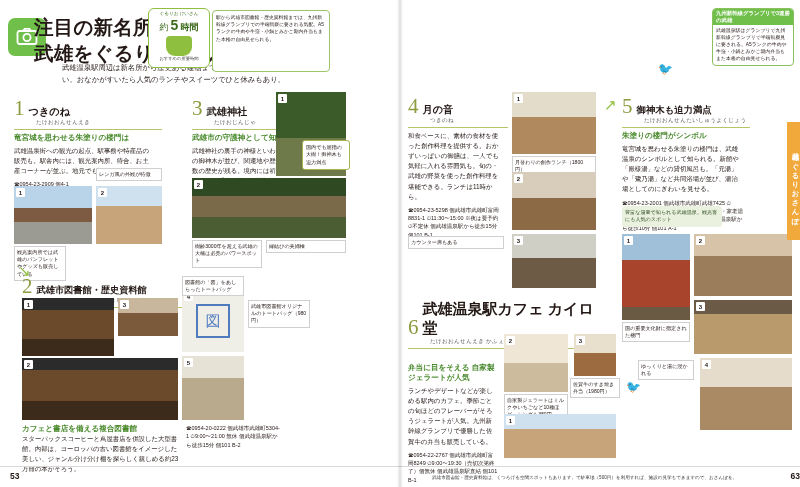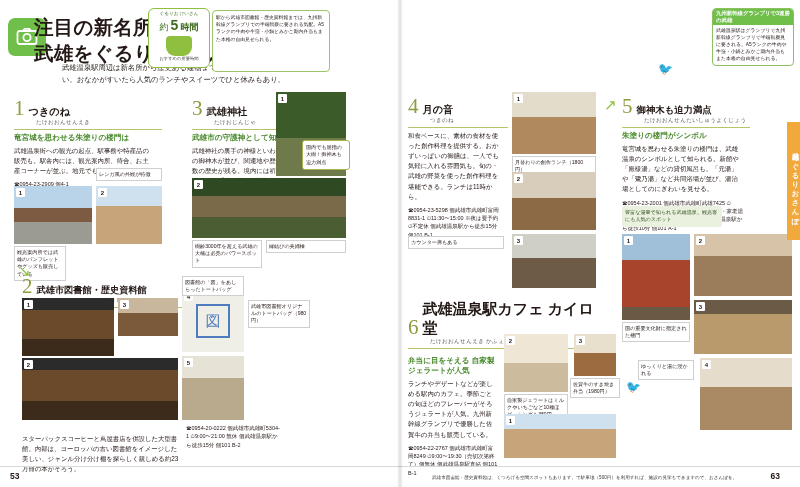--- a/index.html
+++ b/index.html
@@ -60,21 +60,21 @@
     background:#fff; color:#231815; font-size:6px; font-weight:bold;
     display:flex; align-items:center; justify-content:center;
     border-radius:1px;
   }
 
   
   .pageno {
     position:absolute; bottom:6px; font-size:8.5px; color:#231815; font-weight:bold;
   }
   .pageno.l { left:10px; }
-  .pageno.r { right:20px; }
+  .pageno.r { right:0; }
   .footnote {
     position:absolute; bottom:6px; left:432px; width:330px;
     font-size:4.6px; color:#333; line-height:1.4;
   }
   .botline { position:absolute; left:0; bottom:20px; width:800px; height:1px; background:#d8d8d8; }
 
   
   .sidetab {
     position:absolute; right:0; top:122px; width:13px; height:118px;
     background:#f2a93b; color:#fff; font-size:7.2px; font-weight:bold;
@@ -211,20 +211,21 @@
     <div class="capbox" style="left:182px;top:276px;width:62px;">図書館の「図」をあしらったトートバッグ</div>
     <div class="capbox" style="left:248px;top:300px;width:62px;">武雄市図書館オリジナルのトートバッグ（980円）</div>
 
     <div class="photo ph-lib" style="left:22px;top:358px;width:156px;height:62px;">
       <div class="n">2</div>
     </div>
     <div class="photo" style="left:182px;top:356px;width:62px;height:64px;background:linear-gradient(#e7e2d6 0 35%,#b9a98d 35% 100%);">
       <div class="n">5</div>
     </div>
 
+    <div class="grn" style="position:absolute;left:22px;top:424px;width:160px;">カフェと書店を備える複合図書館</div>
     <div class="body-txt" style="position:absolute;left:22px;top:434px;width:158px;">スターバックスコーヒーと蔦屋書店を併設した大型書館。内部は、ヨーロッパの古い図書館をイメージした美しい、ジャンル分け分け棚を探らしく親しめる約23万冊の本がそろう。</div>
     <div class="info" style="position:absolute;left:186px;top:424px;width:96px;">☎0954-20-0222 個武雄市武雄町5304-1 ⏱9:00〜21:00 無休 個武雄温泉駅から徒歩15分 個101 B-2</div>
 
     <div style="position:absolute;left:192px;top:98px;width:118px;">
       <div style="display:flex;align-items:flex-end;gap:4px;">
         <span class="sec-num">3</span>
         <span class="sec-title">武雄神社</span>
       </div>
       <div class="sec-kana" style="margin-left:22px;">たけおじんじゃ</div>
       <div class="sec-rule" style="margin-top:2px;"></div>
@@ -302,21 +303,21 @@
     <div class="capbox" style="left:222px;top:322px;width:68px;">国の重要文化財に指定された楼門</div>
     <div class="greenbox" style="left:222px;top:206px;width:100px;">豊富な湯量で知られる武雄温泉。観光客にも人気のスポット</div>
 
     <div style="position:absolute;left:8px;top:300px;width:186px;">
       <div style="display:flex;align-items:flex-end;gap:4px;">
         <span class="sec-num">6</span>
         <span class="sec-title" style="font-size:15px;">武雄温泉駅カフェ カイロ堂</span>
       </div>
       <div class="sec-kana" style="margin-left:22px;">たけおおんせんえき かふぇ かいろどう</div>
       <div class="sec-rule" style="margin-top:2px;"></div>
-      <div class="grn" style="margin-top:7px;width:90px;">弁当に目をそえる 自家製ジェラートが人気</div>
+      <div class="grn" style="margin-top:14px;width:90px;">弁当に目をそえる 自家製ジェラートが人気</div>
       <div class="body-txt" style="margin-top:3px;width:90px;">ランチやデザートなどが楽しめる駅内のカフェ。季節ごとの旬ほどのフレーバーがそろうジェラートが人気。九州新幹線グランプリで優勝した佐賀牛の弁当も販売している。</div>
       <div class="info" style="margin-top:4px;width:90px;">☎0954-22-2767 個武雄市武雄町富岡8249 ⏱9:00〜19:30（売切次第終了）個無休 個武雄温泉駅直結 個101 B-1</div>
     </div>
 
     <div class="photo ph-soft" style="left:104px;top:334px;width:64px;height:58px;">
       <div class="n">2</div>
     </div>
     <div class="capbox" style="left:104px;top:394px;width:64px;">自家製ジェラートはミルクやいちごなど10種ほど。シングル380円</div>
     <div class="photo ph-food" style="left:174px;top:334px;width:42px;height:42px;background:linear-gradient(#e8dfcd 0 45%,#9c6b3f 45% 100%);">
       <div class="n">3</div>

